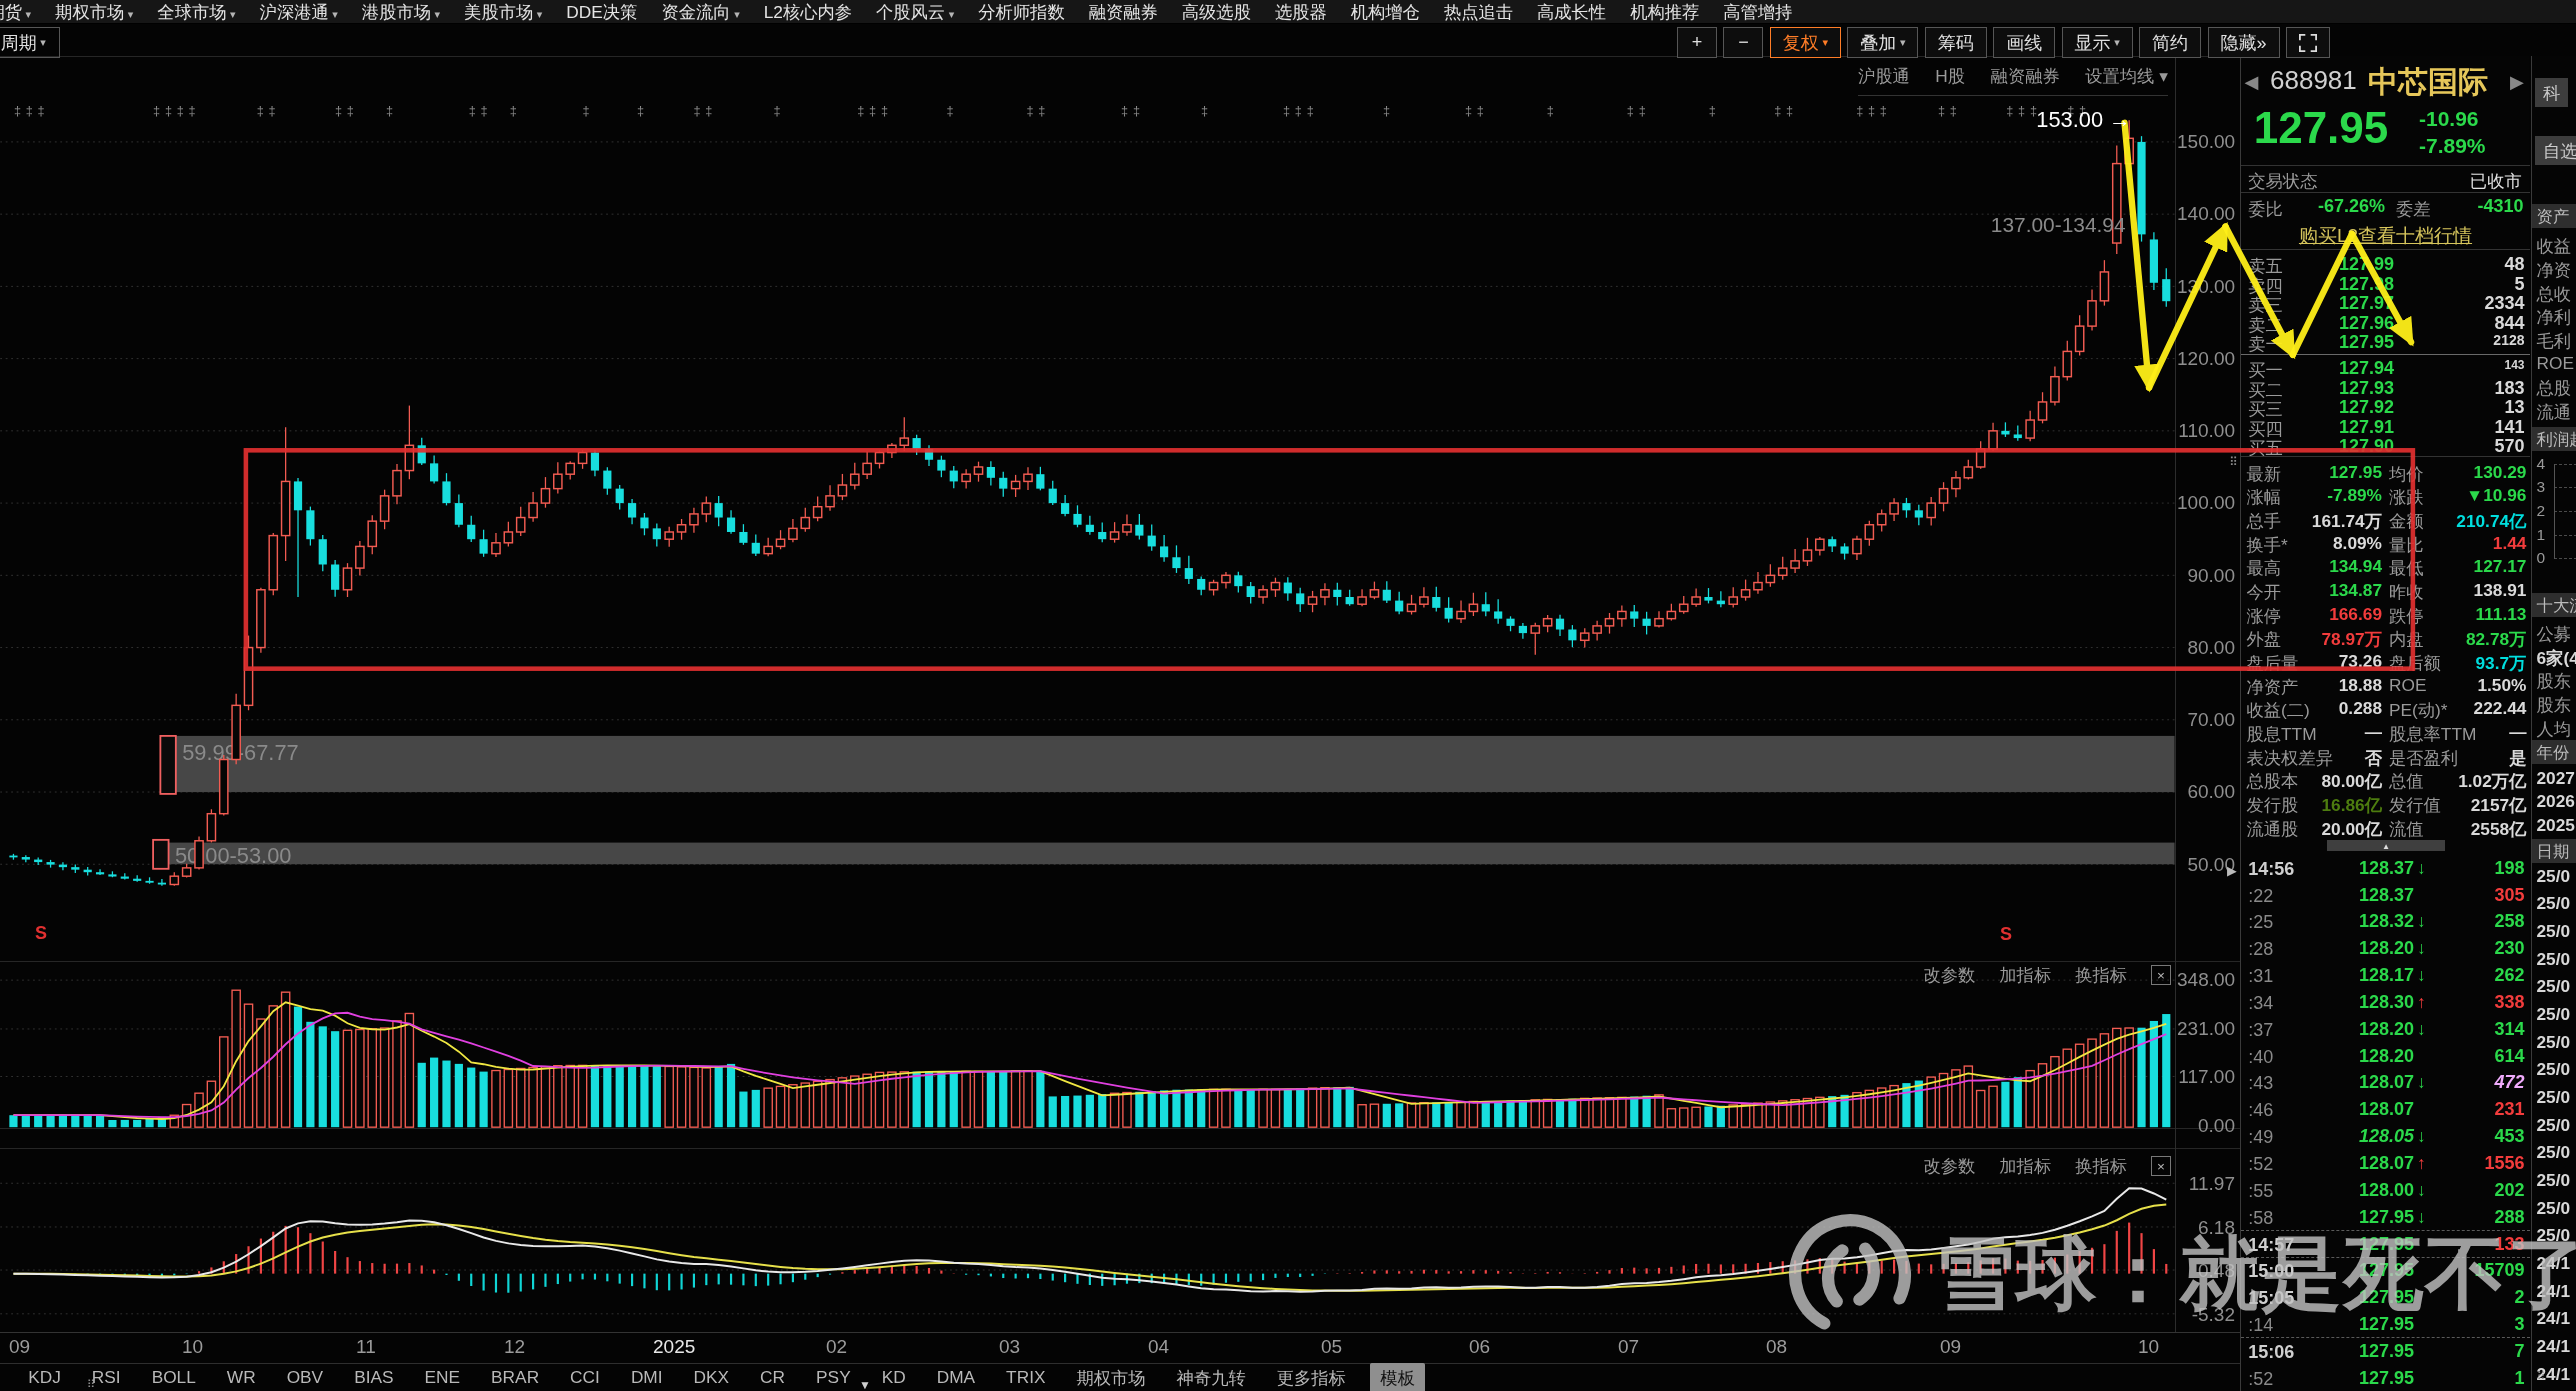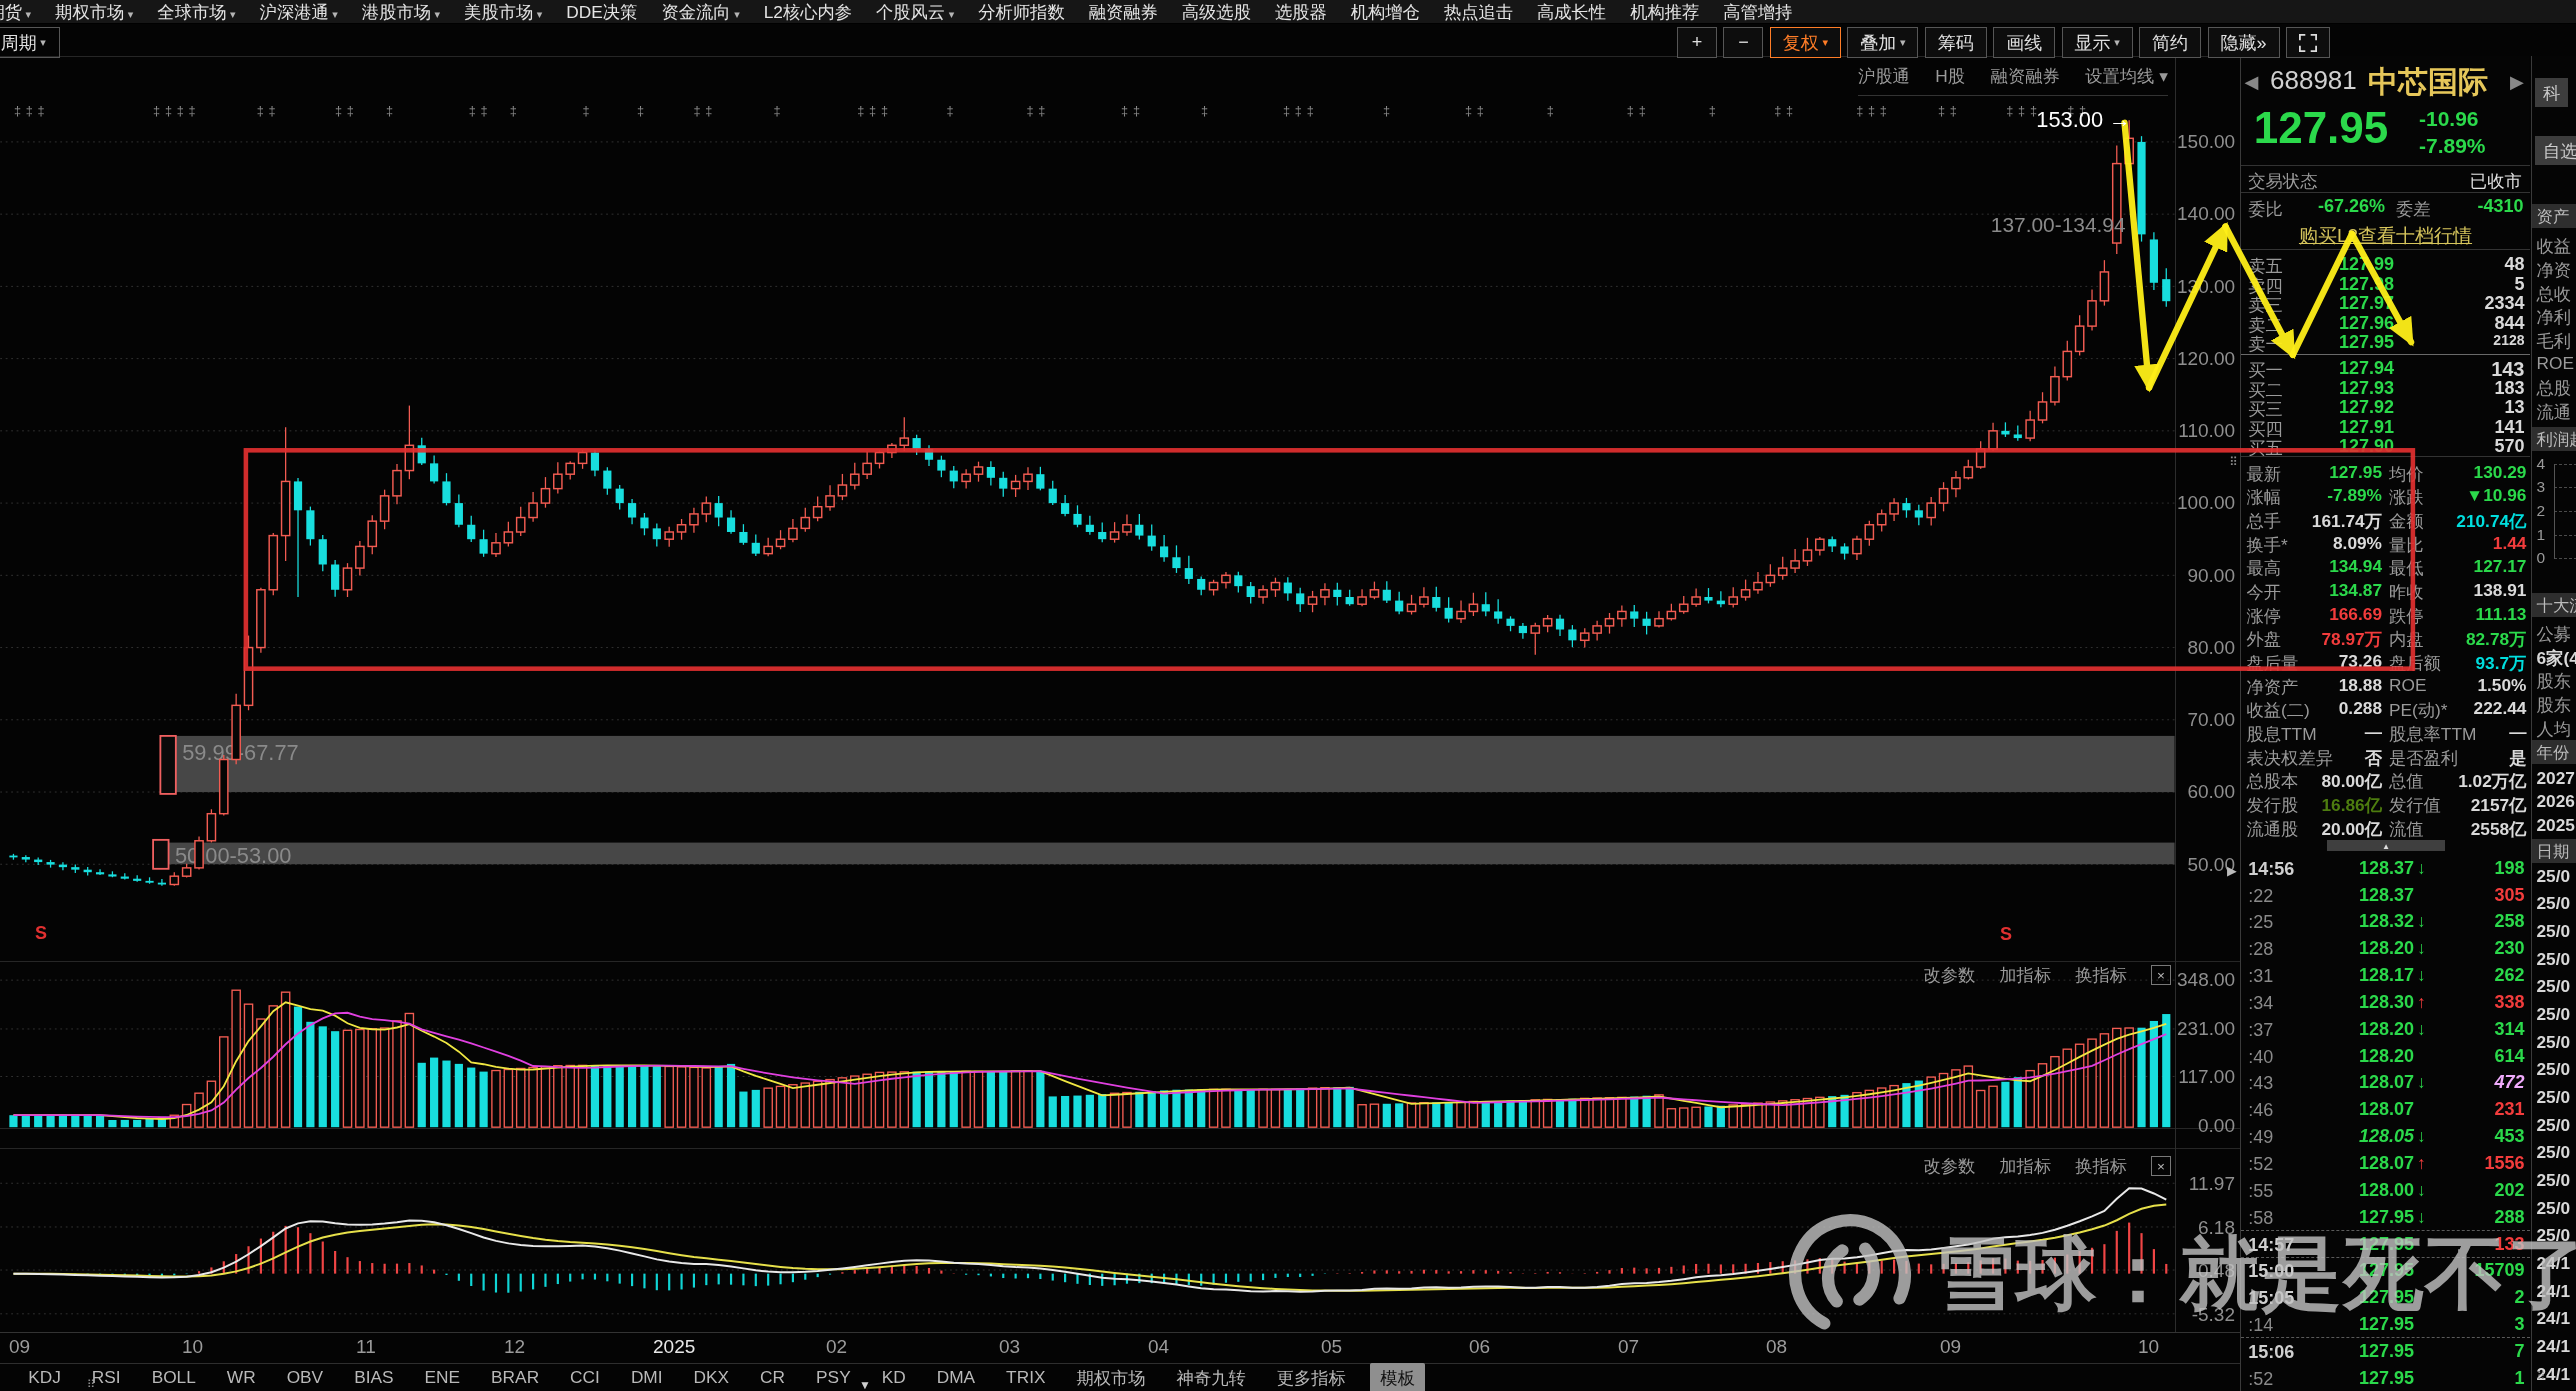--- a/index.html
+++ b/index.html
@@ -1036,21 +1036,21 @@
     </div>
     <div class="abs" style="left: 0px; top: 276px; width: 289px; height: 19px;">
       <span class="lbl abs" style="left: 7.3px; top: 0px;">卖一</span>
       <span class="abs" style="left: 55px; top: 0px; width: 98px; text-align: right; font-weight: 700; font-size: 18px; color: rgb(43, 217, 75);">127.95</span>
       <span class="abs" style="right: 5.5px; top: 0px; font-weight: 700; font-size: 14px; color: rgb(216, 216, 216); position: absolute;">2128</span>
     </div>
     <div class="hr" style="top: 298px; background: rgb(106, 106, 106);"></div>
     <div class="abs" style="left: 0px; top: 302px; width: 289px; height: 19px;">
       <span class="lbl abs" style="left: 7.3px; top: 0px;">买一</span>
       <span class="abs" style="left: 55px; top: 0px; width: 98px; text-align: right; font-weight: 700; font-size: 18px; color: rgb(43, 217, 75);">127.94</span>
-      <span class="abs" style="right: 5.5px; top: 0px; font-weight: 700; font-size: 20px; color: rgb(216, 216, 216); position: absolute;">143</span>
+      <span class="abs" style="right: 5.5px; top: 0px; font-weight: 700; font-size: 12px; color: rgb(216, 216, 216); position: absolute;">143</span>
     </div>
     <div class="abs" style="left: 0px; top: 322px; width: 289px; height: 19px;">
       <span class="lbl abs" style="left: 7.3px; top: 0px;">买二</span>
       <span class="abs" style="left: 55px; top: 0px; width: 98px; text-align: right; font-weight: 700; font-size: 18px; color: rgb(43, 217, 75);">127.93</span>
       <span class="abs" style="right: 5.5px; top: 0px; font-weight: 700; font-size: 18px; color: rgb(216, 216, 216); position: absolute;">183</span>
     </div>
     <div class="abs" style="left: 0px; top: 341px; width: 289px; height: 19px;">
       <span class="lbl abs" style="left: 7.3px; top: 0px;">买三</span>
       <span class="abs" style="left: 55px; top: 0px; width: 98px; text-align: right; font-weight: 700; font-size: 18px; color: rgb(43, 217, 75);">127.92</span>
       <span class="abs" style="right: 5.5px; top: 0px; font-weight: 700; font-size: 18px; color: rgb(216, 216, 216); position: absolute;">13</span>

